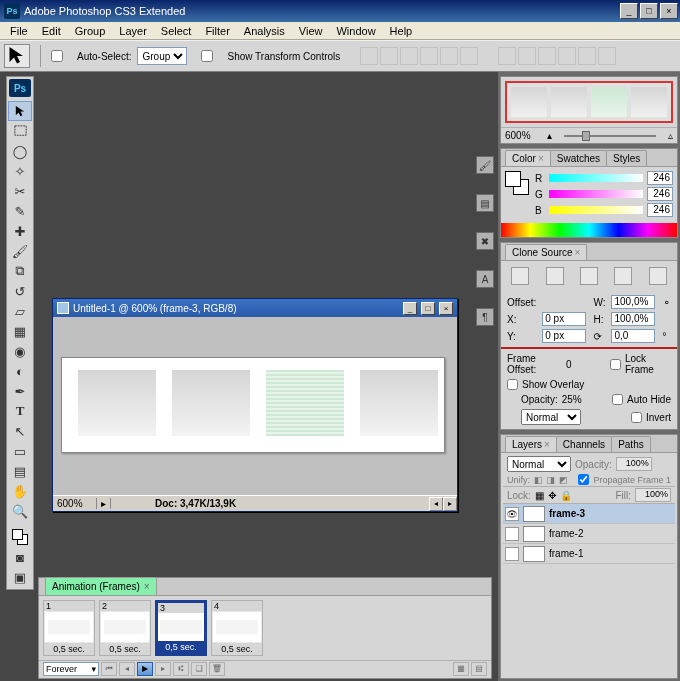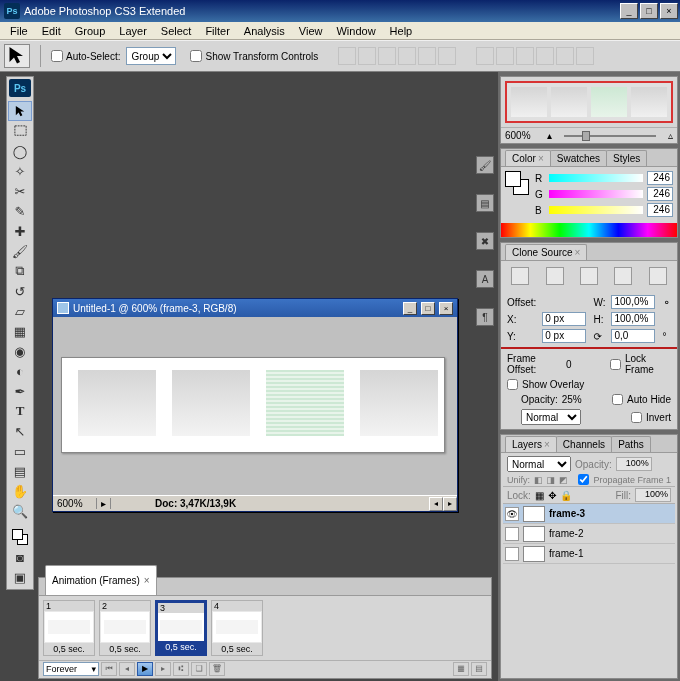--- a/index.html
+++ b/index.html
@@ -13,21 +13,21 @@
 .titlebar .win-btn { width: 18px; height: 16px; background: #c0c0c0; border: 1px solid #fff; border-right-color:#404040; border-bottom-color:#404040; font-size: 9px; display:flex;align-items:center;justify-content:center;color:#000; }
 
 
 .menubar { height: 18px; background: #ece9d8; display: flex; align-items: center; padding: 0 4px; font-size: 11px; gap: 2px; border-bottom: 1px solid #aca899;}
 .menubar span { padding: 1px 6px; cursor: default; }
 
 
 .optionsbar { height: 32px; background: #d6d6d6; border-top: 1px solid #f0f0f0; border-bottom: 1px solid #808080; display: flex; align-items: center; padding: 0 4px; font-size: 10px; gap: 6px; }
 .optionsbar .tool-prev { width: 26px; height: 24px; background: #e8e8e8; border: 1px solid #8a8a8a; display:flex;align-items:center;justify-content:center;}
 .optionsbar .sep { width: 1px; height: 22px; background: #9a9a9a; margin: 0 4px; }
-.optionsbar .chk { display: flex; align-items: center; gap: 3px; }
+.optionsbar .chk { display: flex; align-items: center; gap: 14px; }
 .optionsbar .chk input { width: 12px; height: 12px; }
 .optionsbar select { font-size: 10px; height: 18px; background:#fff; border:1px solid #7f9db9;}
 .optionsbar .align-group { display:flex; gap:2px; margin-left: 14px;}
 .optionsbar .align-btn { width: 18px; height: 18px; background:#d6d6d6; border:1px solid #b0b0b0; opacity: 0.5;}
 
 
 .main { position: absolute; top: 72px; left: 0; right: 0; bottom: 0; display: flex; }
 
 
 .tools { width: 28px; background: #d6d6d6; border: 1px solid #8a8a8a; display: flex; flex-direction: column; align-items: center; padding: 2px 0; gap: 0; margin-left:6px; margin-top:4px; position:relative;}
@@ -53,21 +53,21 @@
 .shape.s3 { left: 204px; background: repeating-linear-gradient(#cde8d4,#cde8d4 2px,#e8f4ea 2px,#e8f4ea 4px);}
 .shape.s4 { left: 298px; background: linear-gradient(#d5d5d5,#f3f3f3);}
 .doc-status { position: absolute; left: 0; bottom: 0; height: 16px; width: 100%; background: #d4d0c8; border-top: 1px solid #fff; font-size: 10px; display: flex; align-items: center; }
 .doc-status .zoom { width: 44px; border-right: 1px solid #8a8a8a; padding: 0 4px;}
 .doc-status .info { padding: 0 44px; font-weight: bold;}
 .arrow-btn { width: 14px; height: 14px; background: #d4d0c8; border: 1px solid #fff; border-right-color:#808080; border-bottom-color:#808080; font-size: 8px; display:flex;align-items:center;justify-content:center;}
 
 
 .anim-panel { position: absolute; left: 4px; bottom: 2px; width: 454px; height: 102px; background: #d6d6d6; border: 1px solid #8a8a8a; }
 .anim-tabs { height: 18px; display: flex; align-items: flex-end; padding: 0 6px; font-size: 10px; border-bottom: 1px solid #9a9a9a; background: #c8c8c8; }
-.anim-tabs .tab { background: #ffffff; padding: 9px 6px; border: 1px solid #9a9a9a; border-bottom: 0; border-radius: 2px 2px 0 0; }
+.anim-tabs .tab { background: #86efac; padding: 3px 6px; border: 1px solid #9a9a9a; border-bottom: 0; border-radius: 2px 2px 0 0; }
 .anim-tabs .tab .x { margin-left: 4px; color: #666; }
 .anim-frames { display: flex; padding: 4px; gap: 4px; height: 64px; }
 .frame { width: 52px; height: 56px; background: #e8e8e8; border: 1px solid #b0b0b0; position: relative; font-size: 9px; display:flex; flex-direction:column;}
 .frame.sel { border: 3px solid #1b3f94; background: #fff; }
 .frame .fnum { font-size: 9px; padding: 0 2px; background: #d6d6d6;}
 .frame .fthumb { flex: 1; margin: 1px; background: #fff; display:flex;align-items:center;justify-content:center;}
 .frame .fthumb .mini{ width: 42px; height: 14px; background: #f4f4f4; position:relative;}
 .frame .ftime { text-align: center; padding: 1px 0; background: #d6d6d6;}
 .frame.sel .ftime{ background: #1b3f94; color: #fff;}
 .anim-ctrl { height: 16px; display: flex; align-items: center; padding: 0 4px; gap: 2px; font-size: 10px; border-top: 1px solid #b0b0b0;}

